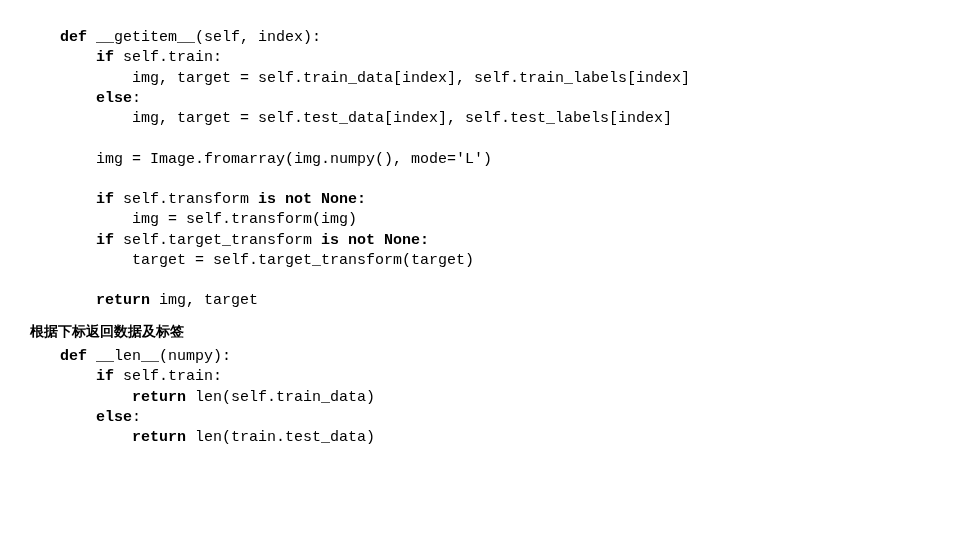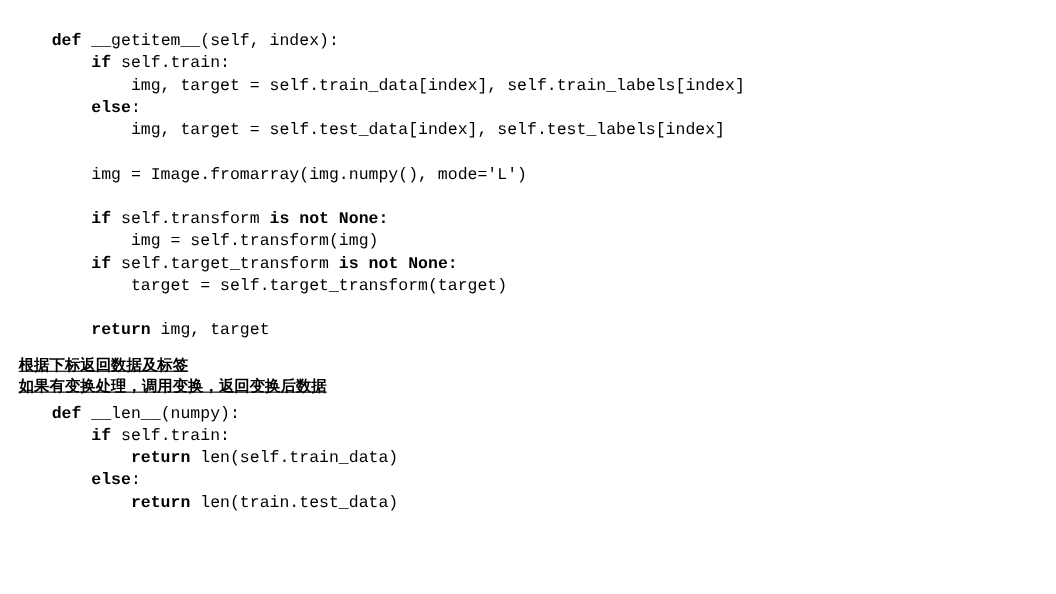--- a/index.html
+++ b/index.html
@@ -7,35 +7,34 @@
     padding: 0;
     width: 960px;
     height: 540px;
     background: #fff;
     font-family: "Consolas", "Courier New", monospace;
     font-size: 15px;
     line-height: 1.35;
     color: #000;
   }
   .page {
-    padding: 28px 0 0 47px;
+    padding: 28px 0 0 60px;
   }
   pre {
     margin: 0;
     font-family: inherit;
     white-space: pre;
   }
   .kw { font-weight: bold; }
   .comment {
     font-family: "Microsoft YaHei", "SimSun", sans-serif;
     font-size: 14px;
     font-weight: bold;
     margin: 10px 0 6px -30px;
     line-height: 1.4;
-    text-decoration: underline;
   }
 </style>
 </head>
 <body>
 
 <div class="page">
 
 <pre><span class="kw">def</span><span> __getitem__(self, index):</span>
 <span class="kw">    if</span><span> self.train:</span>
 <span>        img, target = self.train_data[index], self.train_labels[index]</span>
@@ -46,21 +45,20 @@
 <span> </span>
 <span class="kw">    if</span><span> self.transform </span><span class="kw">is not None:</span>
 <span>        img = self.transform(img)</span>
 <span class="kw">    if</span><span> self.target_transform </span><span class="kw">is not None:</span>
 <span>        target = self.target_transform(target)</span>
 <span> </span>
 <span class="kw">    return</span><span> img, target</span></pre>
 
 <div class="comment">
   <div>根据下标返回数据及标签</div>
-  <div>如果有变换处理，调用变换，返回变换后数据</div>
 </div>
 
 <pre><span class="kw">def</span><span> __len__(numpy):</span>
 <span class="kw">    if</span><span> self.train:</span>
 <span class="kw">        return</span><span> len(self.train_data)</span>
 <span class="kw">    else</span><span>:</span>
 <span class="kw">        return</span><span> len(train.test_data)</span></pre>
 
 </div>
 

